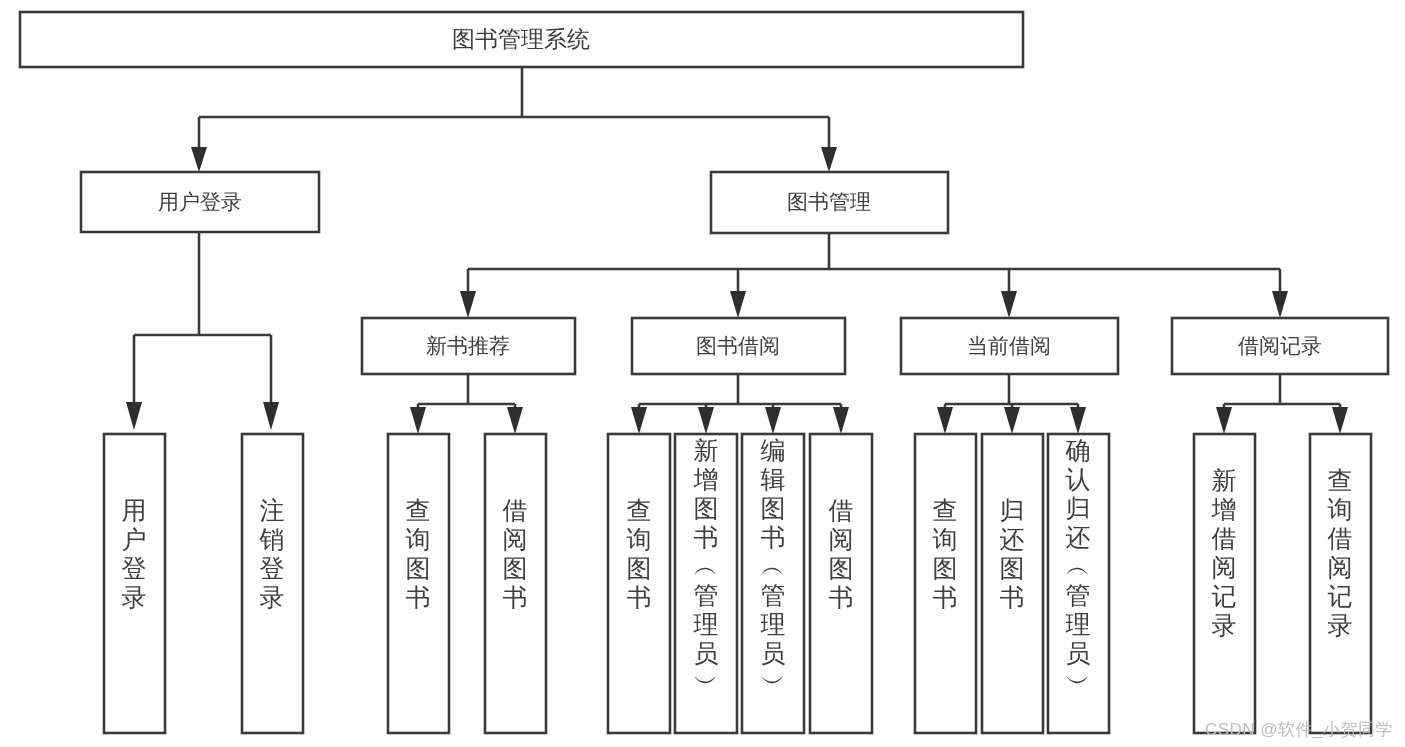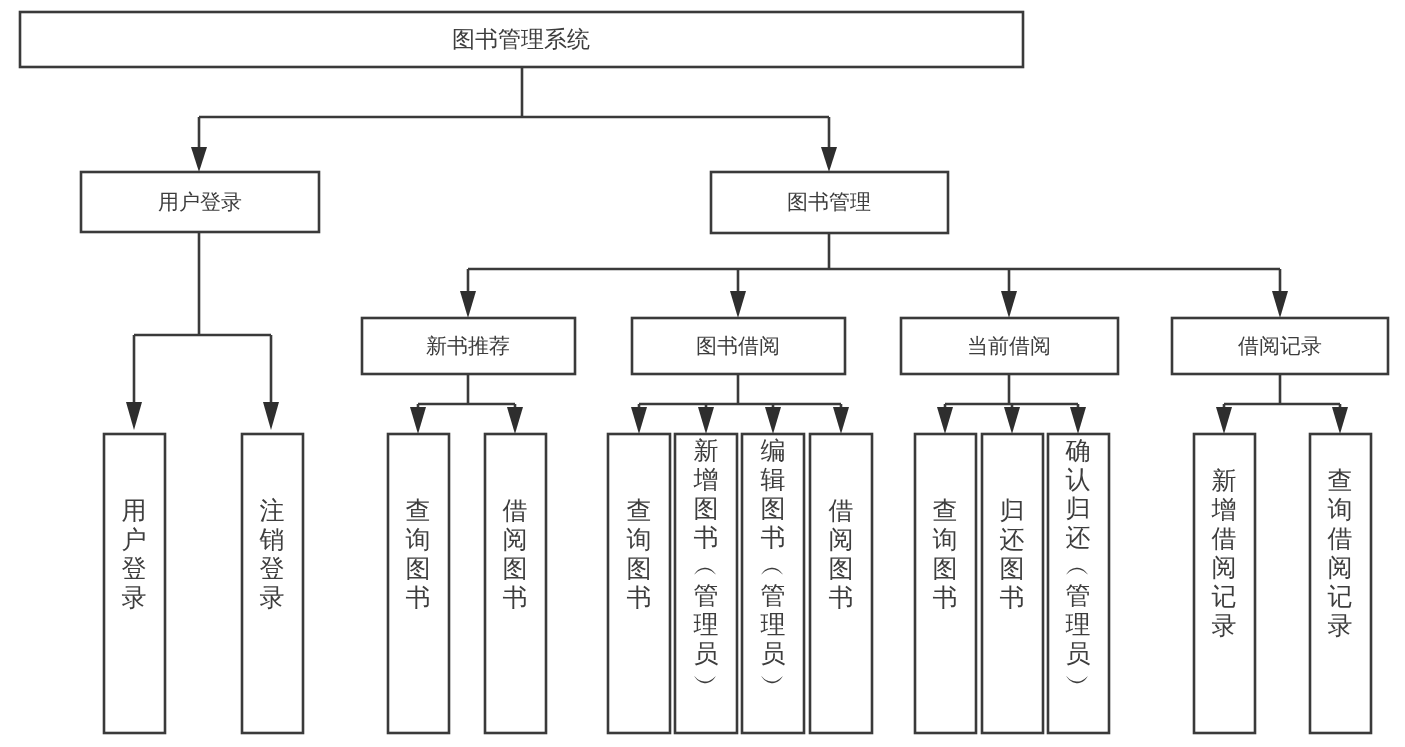--- a/index.html
+++ b/index.html
@@ -234,13 +234,14 @@
       <rect class="node-box" x="1194" y="434" width="61" height="299"></rect>
       <text class="vert-label" x="1224" y="489"><tspan x="1224" dy="0">新</tspan><tspan x="1224" dy="29">增</tspan><tspan x="1224" dy="29">借</tspan><tspan x="1224" dy="29">阅</tspan><tspan x="1224" dy="29">记</tspan><tspan x="1224" dy="29">录</tspan></text>
     </g>
     <g>
       <rect class="node-box" x="1310" y="434" width="61" height="299"></rect>
       <text class="vert-label" x="1340" y="489"><tspan x="1340" dy="0">查</tspan><tspan x="1340" dy="29">询</tspan><tspan x="1340" dy="29">借</tspan><tspan x="1340" dy="29">阅</tspan><tspan x="1340" dy="29">记</tspan><tspan x="1340" dy="29">录</tspan></text>
     </g>
 
   </svg>
 
+  <div class="watermark">CSDN @软件_小贺同学</div>
 </div>
 
 </body></html>

